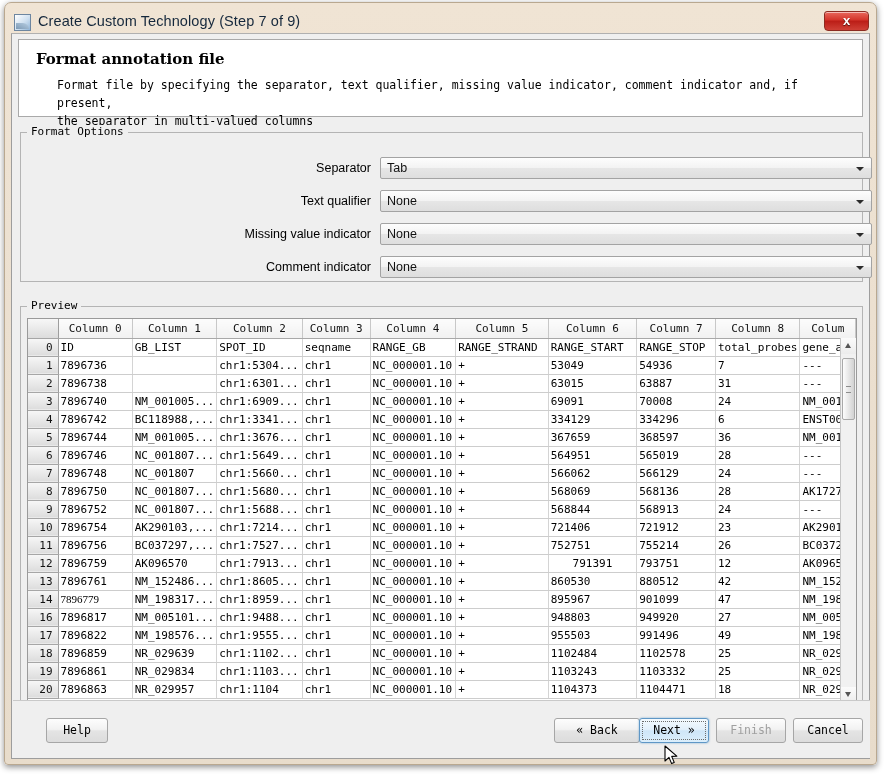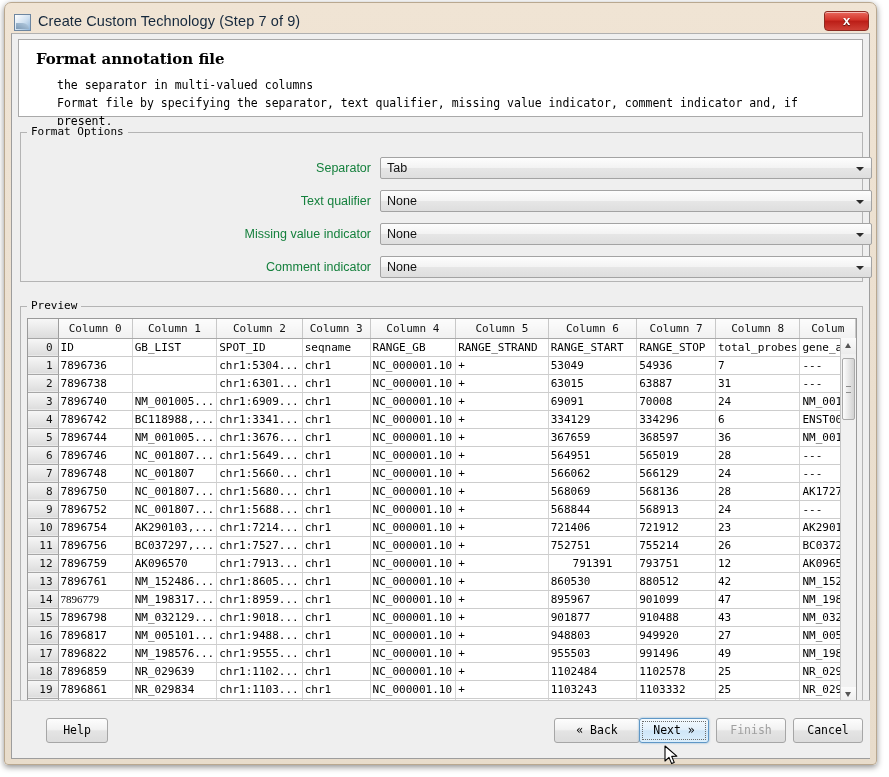--- a/index.html
+++ b/index.html
@@ -148,21 +148,21 @@
     left: 0;
     width: 100%;
     height: 22px;
   }
   .form-label {
     position: absolute;
     left: 0;
     width: 350px;
     text-align: right;
     font-size: 12.5px;
-    color: #15803d;
+    color: #000000;
     line-height: 22px;
   }
   .combo {
     position: absolute;
     left: 359px;
     width: 492px;
     height: 22px;
     box-sizing: border-box;
     border: 1px solid #a3a3a3;
     border-radius: 2px;
@@ -379,22 +379,22 @@
       <div class="close-btn">
         <span>x</span>
       </div>
     </div>
 
     <div class="client">
 
       <div class="header-panel">
         <div class="header-title">Format annotation file</div>
         <div class="header-sub">
+          <div>Format file by specifying the separator, text qualifier, missing value indicator, comment indicator and, if present,</div>
           <div>the separator in multi-valued columns</div>
-          <div>Format file by specifying the separator, text qualifier, missing value indicator, comment indicator and, if present,</div>
         </div>
       </div>
 
       <div class="group" id="format-options">
         <div class="group-label">Format Options</div>
 
         <div class="form-row" style="top:24px">
           <div class="form-label">Separator</div>
           <div class="combo">
             <span class="combo-value">Tab</span>
@@ -637,33 +637,20 @@
                   <td style="width: 86px;">chr1:8959...</td>
                   <td style="width: 72px;">chr1</td>
                   <td style="width: 86px;">NC_000001.10</td>
                   <td style="width: 96px;">+</td>
                   <td style="width: 93px;">895967</td>
                   <td style="width: 82px;">901099</td>
                   <td style="width: 81px;">47</td>
                   <td style="width: 60px;">NM_198</td>
                 </tr>
                 <tr>
-                  <td class="rowhdr" style="width: 34px;">15</td>
-                  <td style="width: 81px;">7896798</td>
-                  <td style="width: 83px;">NM_032129...</td>
-                  <td style="width: 86px;">chr1:9018...</td>
-                  <td style="width: 72px;">chr1</td>
-                  <td style="width: 86px;">NC_000001.10</td>
-                  <td style="width: 96px;">+</td>
-                  <td style="width: 93px;">901877</td>
-                  <td style="width: 82px;">910488</td>
-                  <td style="width: 81px;">43</td>
-                  <td style="width: 60px;">NM_032</td>
-                </tr>
-                <tr>
                   <td class="rowhdr" style="width: 34px;">16</td>
                   <td style="width: 81px;">7896817</td>
                   <td style="width: 83px;">NM_005101...</td>
                   <td style="width: 86px;">chr1:9488...</td>
                   <td style="width: 72px;">chr1</td>
                   <td style="width: 86px;">NC_000001.10</td>
                   <td style="width: 96px;">+</td>
                   <td style="width: 93px;">948803</td>
                   <td style="width: 82px;">949920</td>
                   <td style="width: 81px;">27</td>

